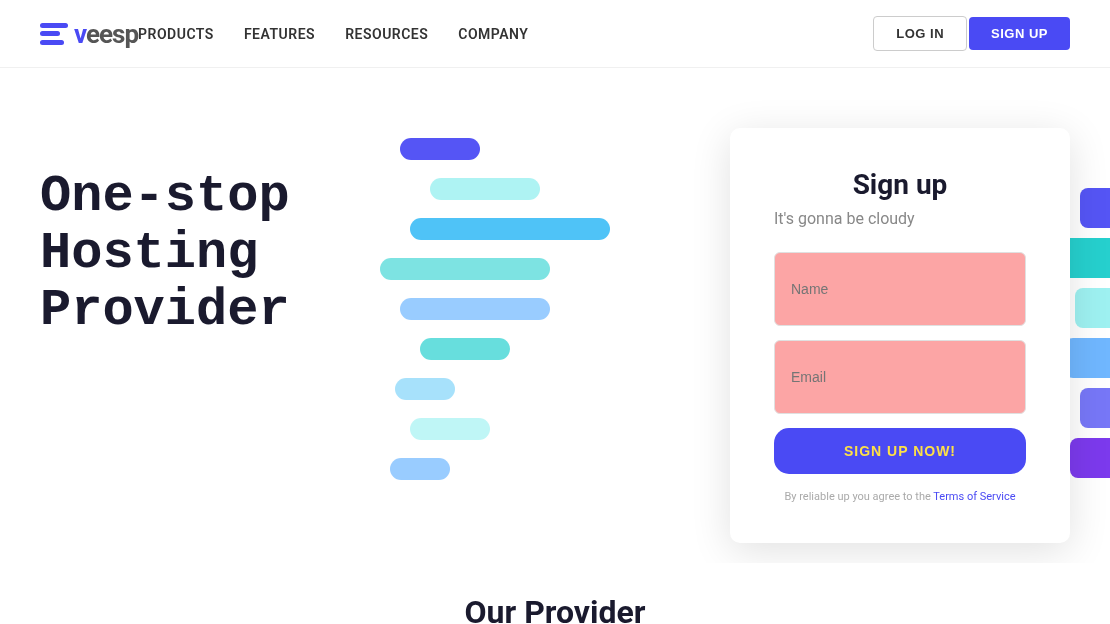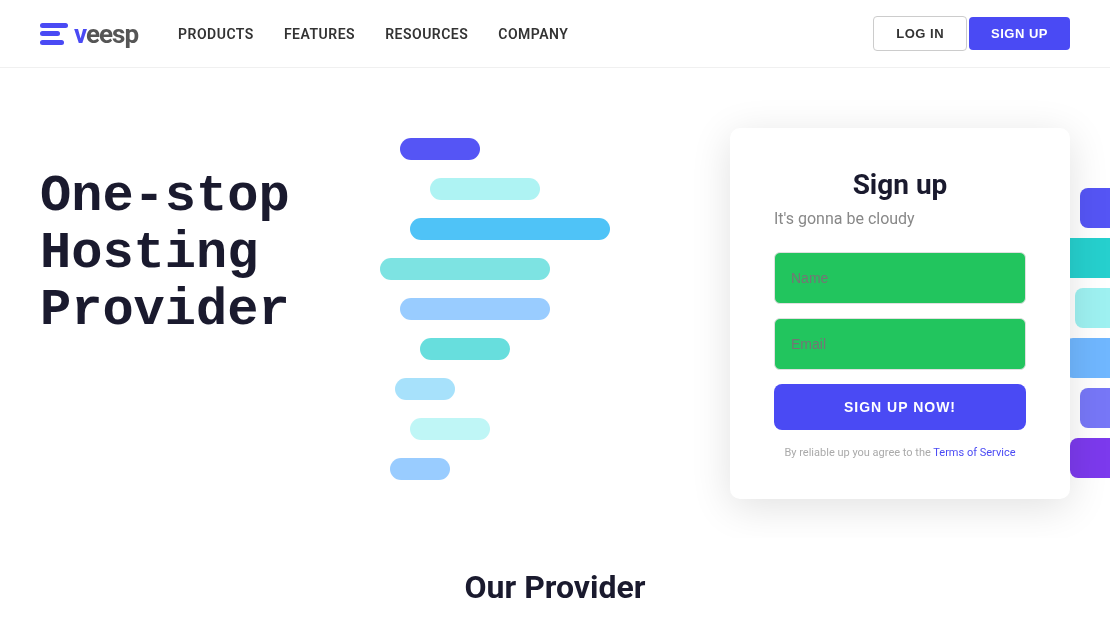--- a/index.html
+++ b/index.html
@@ -13,21 +13,21 @@
 
     
     nav {
       display: flex;
       align-items: center;
       justify-content: space-between;
       padding: 0 40px;
       height: 68px;
       border-bottom: 1px solid #f0f0f0;
     }
-    .nav-left { display: flex; align-items: center; gap: 40px; }
+    .nav-left { display: flex; align-items: center; }
     .logo { display: flex; align-items: center; gap: 6px; text-decoration: none; }
     .logo-icon {
       width: 28px; height: 22px;
       display: flex; flex-direction: column; justify-content: space-between;
     }
     .logo-stripe {
       height: 5px; border-radius: 3px;
     }
     .logo-stripe:nth-child(1) { background: #4a4af4; width: 28px; }
     .logo-stripe:nth-child(2) { background: #4a4af4; width: 20px; }
@@ -152,36 +152,36 @@
       margin-bottom: 8px;
     }
     .signup-subtitle {
       text-align: left;
       font-size: 16px;
       color: #888;
       margin-bottom: 24px;
     }
     .form-input {
       width: 100%;
-      padding: 17px 16px;
+      padding: 28px 16px;
       border: 1.5px solid #e0e0e0;
       border-radius: 6px;
       font-size: 14px;
       color: #555;
-      background: #22c55e;
+      background: #fca5a5;
       margin-bottom: 14px;
       outline: none;
     }
     .btn-signup-now {
       width: 100%;
       padding: 15px;
       background: #4a4af4;
-      color: #ffffff;
+      color: #fde047;
       border: none;
-      border-radius: 8px;
+      border-radius: 15px;
       font-size: 14px;
       font-weight: 700;
       letter-spacing: 1px;
       text-transform: uppercase;
       cursor: pointer;
       margin-bottom: 16px;
     }
     .signup-terms {
       text-align: center;
       font-size: 11px;

